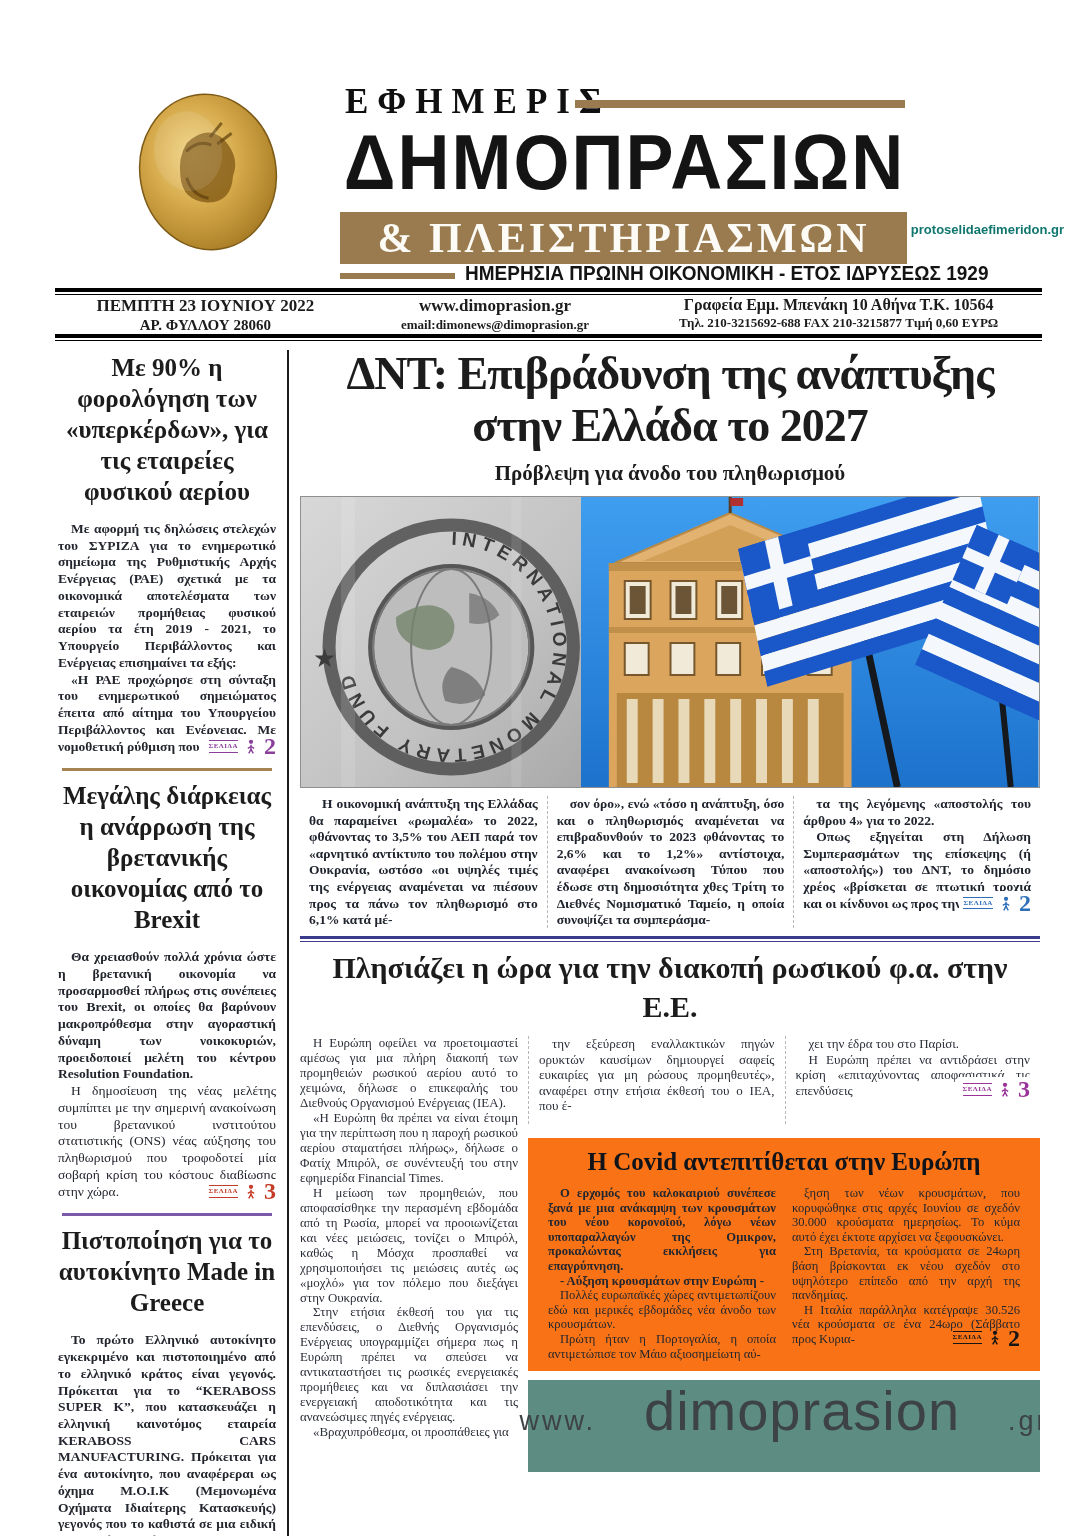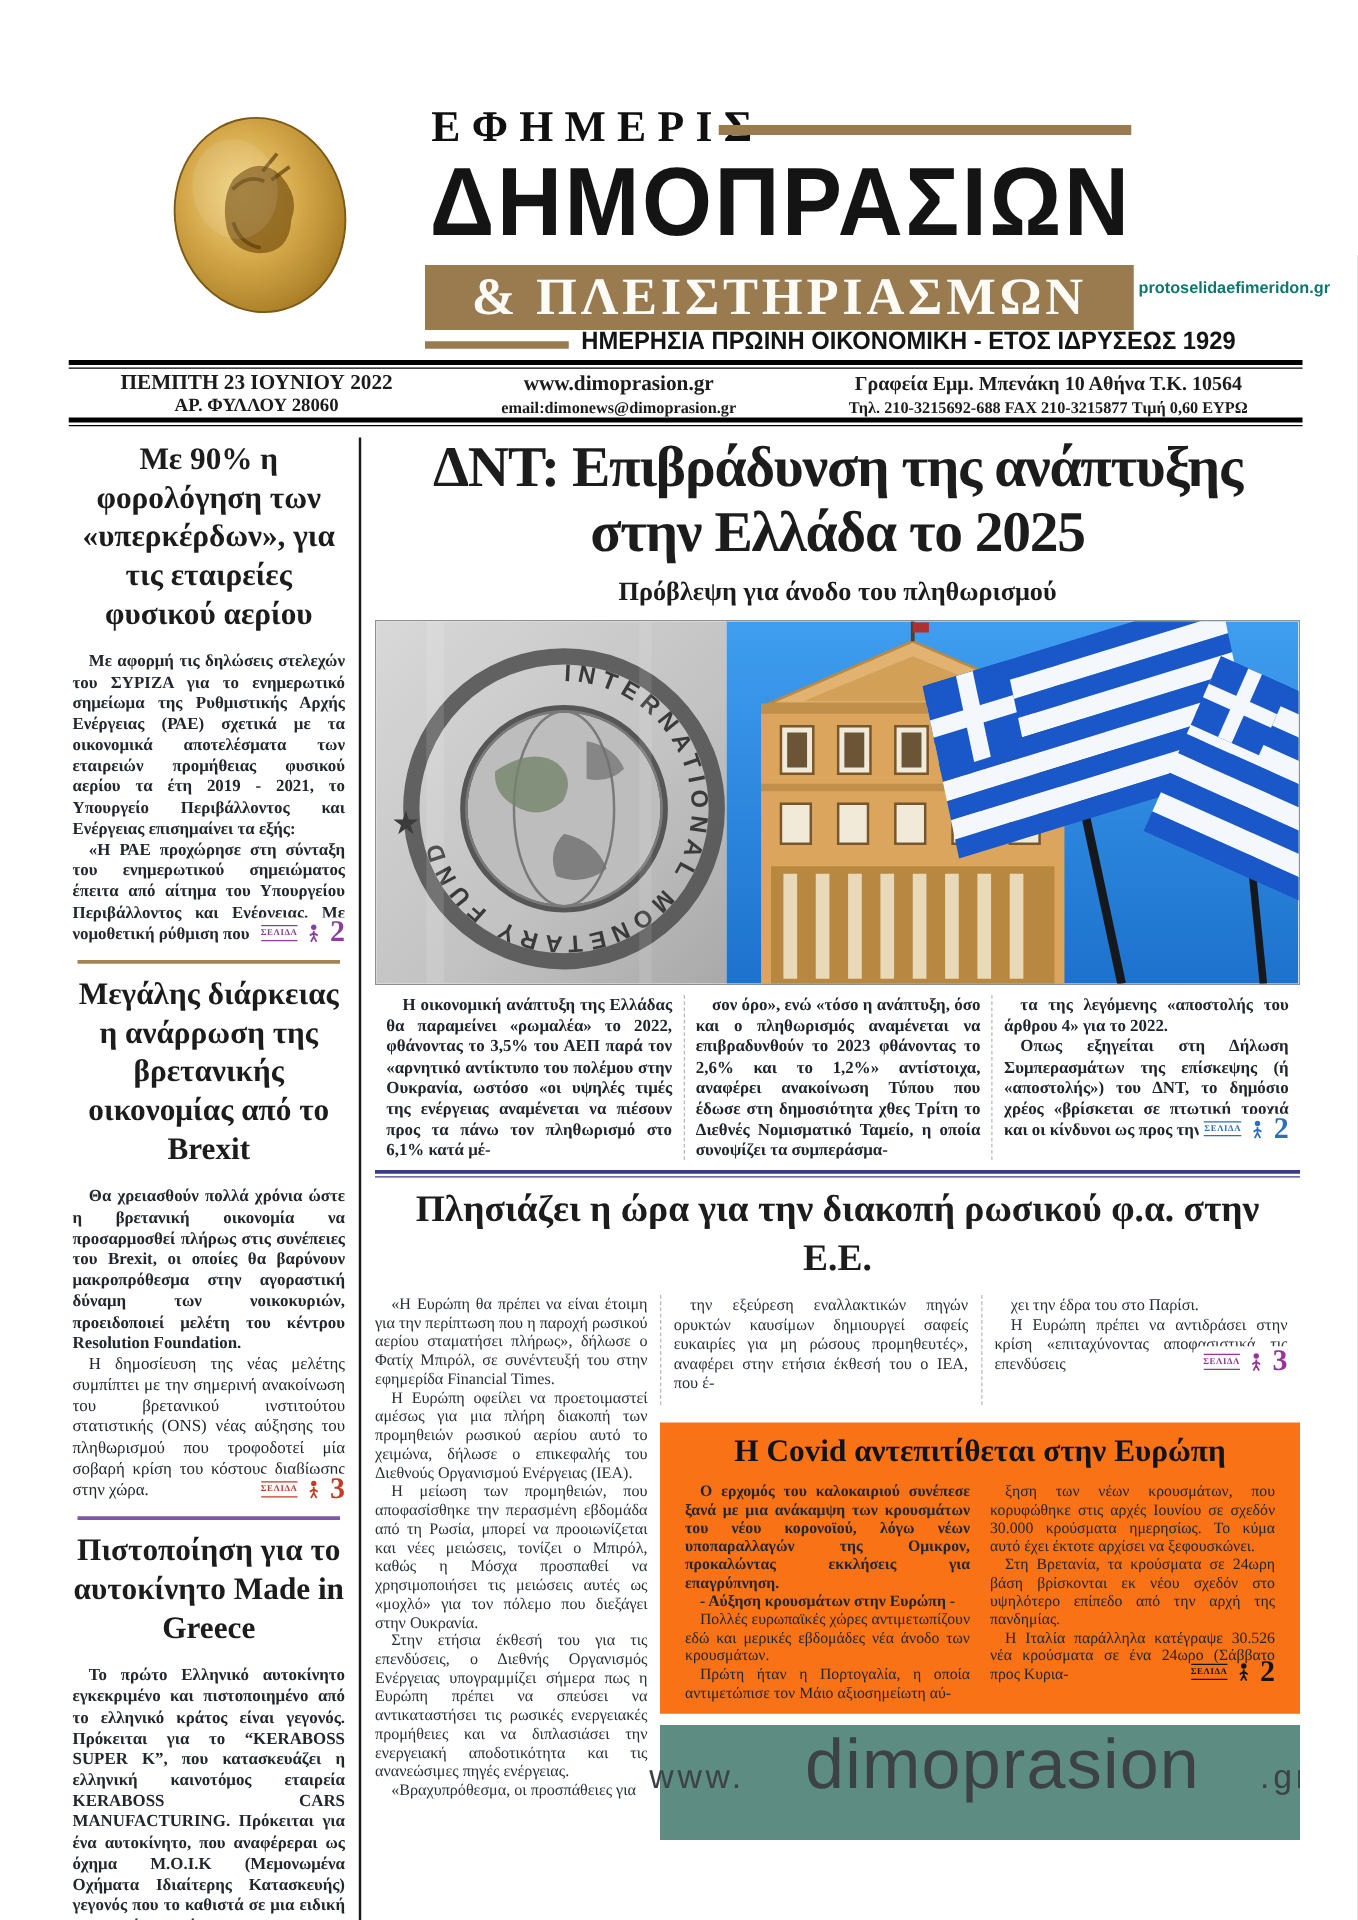--- a/index.html
+++ b/index.html
@@ -19,21 +19,21 @@
   .side-note{position:absolute;right:22px;top:222px;font-family:"Liberation Sans",sans-serif;
       font-size:13px;font-weight:700;color:#0f766e;}
   .tag-rule{position:absolute;left:340px;top:273px;width:115px;height:6px;background:#9a7b4f;}
   .tagline{position:absolute;left:465px;top:262px;font-family:"Liberation Sans",sans-serif;
       font-weight:700;font-size:20px;color:#141414;transform:scaleX(.95);transform-origin:left;white-space:nowrap;}
 
   .rule-double{position:absolute;left:55px;right:44px;height:2px;border-top:4px solid #000;border-bottom:1px solid #000;}
   .rd1{top:288px;} .rd2{top:334px;}
 
   
-  .dateline{position:absolute;top:296px;left:58px;right:46px;display:flex;align-items:flex-end;}
+  .dateline{position:absolute;top:296px;left:58px;right:46px;display:flex;}
   .dl{text-align:center;}
   .dl-left{width:30%;} .dl-center{width:29%;} .dl-right{width:41%;}
   .dl .l1{font-size:17px;font-weight:700;}
   .dl .l2{font-size:15px;font-weight:700;margin-top:1px;}
   .dl-center .l2{font-size:13px;}
   .dl-right .l1{font-size:16px;}
   .dl-right .l2{font-size:13px;}
 
   
   .content{position:absolute;top:348px;left:58px;right:46px;display:flex;}
@@ -178,21 +178,21 @@
 
       <div class="lh">Πιστοποίηση για το αυτοκίνητο Made in Greece</div>
       <p class="bold-p">Το πρώτο Ελληνικό αυτοκίνητο εγκεκριμένο και πιστοποιημένο από το ελληνικό κράτος είναι γεγονός. Πρόκειται για το “KERABOSS SUPER K”, που κατασκευάζει η ελληνική καινοτόμος εταιρεία KERABOSS CARS MANUFACTURING. Πρόκειται για ένα αυτοκίνητο, που αναφέρεραι ως όχημα Μ.Ο.Ι.Κ (Μεμονωμένα Οχήματα Ιδιαίτερης Κατασκευής) γεγονός που το καθιστά σε μια ειδική κατηγορία οχημάτων.</p>
 
     </div>
 
     <div class="v-divider"></div>
 
     <div class="main-col">
 
-      <h1 class="h1">ΔΝΤ: Επιβράδυνση της ανάπτυξης στην Ελλάδα το 2025</h1>
+      <h1 class="h1">ΔΝΤ: Επιβράδυνση της ανάπτυξης στην Ελλάδα το 2027</h1>
       <div class="subhead">Πρόβλεψη για άνοδο του πληθωρισμού</div>
 
       <div class="photo">
         <svg width="38%" height="290" viewBox="0 0 280 290" preserveAspectRatio="none">
           <defs>
             <linearGradient id="gry" x1="0" y1="0" x2="1" y2="1">
               <stop offset="0%" stop-color="#d8d8d8"></stop>
                 <stop offset="60%" stop-color="#c2c2c2"></stop>
                 <stop offset="100%" stop-color="#a9a9a9"></stop>
             </linearGradient>
@@ -327,22 +327,22 @@
             </div>
         </div>
       </div>
 
       <div class="sep-blue"></div>
 
       <h2 class="h2">Πλησιάζει η ώρα για την διακοπή ρωσικού φ.α. στην Ε.Ε.</h2>
 
       <div class="bottom">
         <div class="b-c1">
+          <p>Η Ευρώπη οφείλει να προετοιμαστεί αμέσως για μια πλήρη διακοπή των προμηθειών ρωσικού αερίου αυτό το χειμώνα, δήλωσε ο επικεφαλής του Διεθνούς Οργανισμού Ενέργειας (ΙΕΑ).</p>
           <p>«Η Ευρώπη θα πρέπει να είναι έτοιμη για την περίπτωση που η παροχή ρωσικού αερίου σταματήσει πλήρως», δήλωσε ο Φατίχ Μπιρόλ, σε συνέντευξή του στην εφημερίδα Financial Times.</p>
-          <p>Η Ευρώπη οφείλει να προετοιμαστεί αμέσως για μια πλήρη διακοπή των προμηθειών ρωσικού αερίου αυτό το χειμώνα, δήλωσε ο επικεφαλής του Διεθνούς Οργανισμού Ενέργειας (ΙΕΑ).</p>
           <p>Η μείωση των προμηθειών, που αποφασίσθηκε την περασμένη εβδομάδα από τη Ρωσία, μπορεί να προοιωνίζεται και νέες μειώσεις, τονίζει ο Μπιρόλ, καθώς η Μόσχα προσπαθεί να χρησιμοποιήσει τις μειώσεις αυτές ως «μοχλό» για τον πόλεμο που διεξάγει στην Ουκρανία.</p>
           <p>Στην ετήσια έκθεσή του για τις επενδύσεις, ο Διεθνής Οργανισμός Ενέργειας υπογραμμίζει σήμερα πως η Ευρώπη πρέπει να σπεύσει να αντικαταστήσει τις ρωσικές ενεργειακές προμήθειες και να διπλασιάσει την ενεργειακή αποδοτικότητα και τις ανανεώσιμες πηγές ενέργειας.</p>
           <p>«Βραχυπρόθεσμα, οι προσπάθειες για</p>
         </div>
         <div class="b-right">
           <div class="mini-row">
             <div class="m">
                 <p>την εξεύρεση εναλλακτικών πηγών ορυκτών καυσίμων δημιουργεί σαφείς ευκαιρίες για μη ρώσους προμηθευτές», αναφέρει στην ετήσια έκθεσή του ο ΙΕΑ, που έ-</p>
               </div>
             <div class="m">

